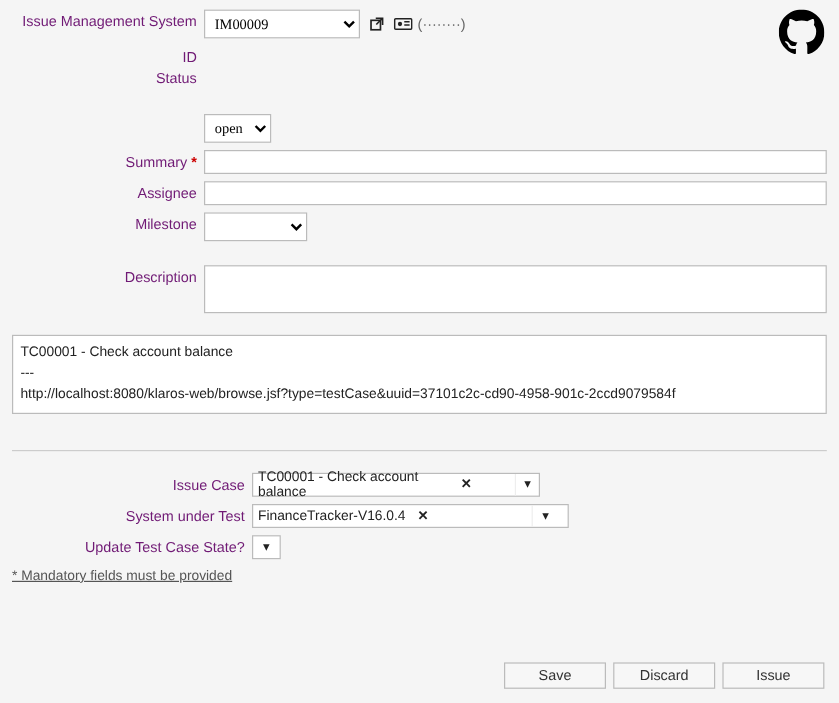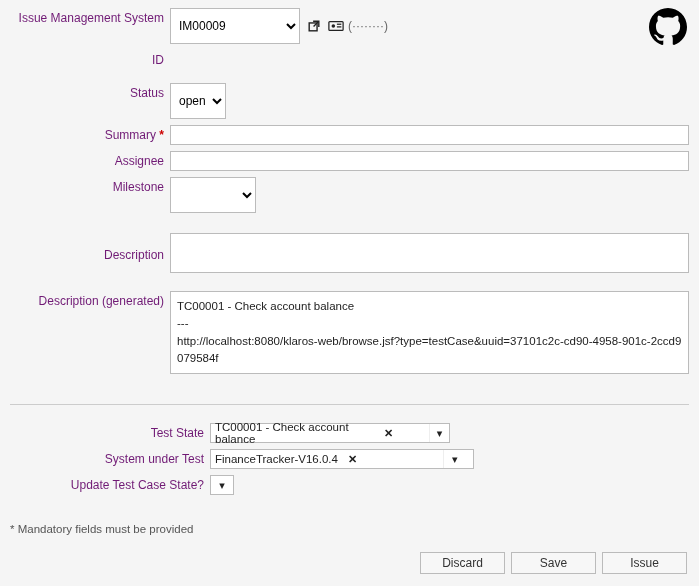--- a/index.html
+++ b/index.html
@@ -39,21 +39,22 @@
     gap: 4px;
   }
   select, input[type=text], textarea {
     font-family: inherit;
     font-size: 12px;
     border: 1px solid #bbb;
     background: #fff;
     padding: 2px 4px;
   }
   select {
-    height: 36px;
+    height: 24px;
+    font-family: Liberation Serif, serif;
   }
   input[type=text] {
     height: 20px;
     width: 100%;
   }
   textarea {
     width: 100%;
     resize: none;
   }
   .full-input { flex: 1; }
@@ -127,42 +128,43 @@
     width: 24px;
     font-size: 11px;
     cursor: pointer;
   }
   .github-logo {
     position: absolute;
     top: 8px;
     right: 12px;
   }
   .footer-note {
-    margin-top: 28px;
+    margin-top: 8px;
     color: #555;
     font-size: 11.5px;
+    text-decoration: underline;
   }
   .button-bar {
     position: absolute;
     bottom: 12px;
     right: 12px;
     display: flex;
     gap: 6px;
   }
   .button-bar button {
     min-width: 85px;
     height: 22px;
     border: 1px solid #bbb;
     background: #f7f7f7;
     font-family: inherit;
     font-size: 12px;
     color: #333;
     cursor: pointer;
   }
-  .id-row { margin-bottom: 16px; }
+  .id-row { margin-bottom: 0; }
   .muted { color: #666; }
   svg { display: block; }
 </style>
 </head>
 <body>
 
 <div class="github-logo">
   <svg width="38" height="38" viewBox="0 0 16 16" fill="#000">
     <path d="M8 0C3.58 0 0 3.58 0 8c0 3.54 2.29 6.53 5.47 7.59.4.07.55-.17.55-.38 0-.19-.01-.82-.01-1.49-2.01.37-2.53-.49-2.69-.94-.09-.23-.48-.94-.82-1.13-.28-.15-.68-.52-.01-.53.63-.01 1.08.58 1.23.82.72 1.21 1.87.87 2.33.66.07-.52.28-.87.51-1.07-1.78-.2-3.64-.89-3.64-3.95 0-.87.31-1.59.82-2.15-.08-.2-.36-1.01.08-2.12 0 0 .67-.21 2.2.82.64-.18 1.32-.27 2-.27.68 0 1.36.09 2 .27 1.53-1.04 2.2-.82 2.2-.82.44 1.11.16 1.92.08 2.12.51.56.82 1.27.82 2.15 0 3.07-1.87 3.75-3.65 3.95.29.25.54.73.54 1.48 0 1.07-.01 1.93-.01 2.2 0 .21.15.46.55.38A8.013 8.013 0 0016 8c0-4.42-3.58-8-8-8z"></path>
   </svg>
@@ -194,21 +196,21 @@
 </div>
 
 <div class="form-row id-row">
   <div class="form-label">ID</div>
   <div class="form-control-area"></div>
 </div>
 
 <div class="form-row">
   <div class="form-label">Status</div>
   <div class="form-control-area">
-    <select style="width:56px;">
+    <select style="width:56px;margin-top:40px;">
       <option>open</option>
     </select>
   </div>
 </div>
 
 <div class="form-row">
   <div class="form-label req">Summary</div>
   <div class="form-control-area full-input">
     <input type="text" class="highlight-input" value="" style="">
   </div>
@@ -223,42 +225,41 @@
 
 <div class="form-row" style="margin-bottom:20px;justify-content:space-between;">
   <div class="form-label">Milestone</div>
   <div class="form-control-area">
     <select style="width:86px;">
       <option></option>
     </select>
   </div>
 </div>
 
-<div class="form-row" style="margin-bottom:18px;align-items:center;">
+<div class="form-row" style="margin-bottom:18px;">
   <div class="form-label">Description</div>
   <div class="form-control-area full-input">
     <textarea rows="2" style="height: 40px;"></textarea>
   </div>
 </div>
 
 <div class="form-row">
-  <div class="form-label">Description (generated)</div>
   <div class="form-control-area full-input">
     <div class="generated-box">
       <div>TC00001 - Check account balance</div>
       <div>---</div>
       <div>http://localhost:8080/klaros-web/browse.jsf?type=testCase&amp;uuid=37101c2c-cd90-4958-901c-2ccd9079584f</div>
     </div>
   </div>
 </div>
 
 <hr class="divider">
 
 <div class="form-row">
-  <div class="form-label" style="width:200px;">Test State</div>
+  <div class="form-label" style="width:200px;">Issue Case</div>
   <div class="form-control-area">
     <div class="token-select" style="width:240px;">
       <span class="token">TC00001 - Check account balance</span>
       <span class="remove">✕</span>
       <span class="chev">▾</span>
     </div>
   </div>
 </div>
 
 <div class="form-row">
@@ -277,16 +278,16 @@
   <div class="form-control-area">
     <div class="chev-only">
       <span>▾</span>
     </div>
   </div>
 </div>
 
 <div class="footer-note">* Mandatory fields must be provided</div>
 
 <div class="button-bar">
+  <button>Save</button>
   <button>Discard</button>
-  <button>Save</button>
   <button>Issue</button>
 </div>
 
 </body></html>

